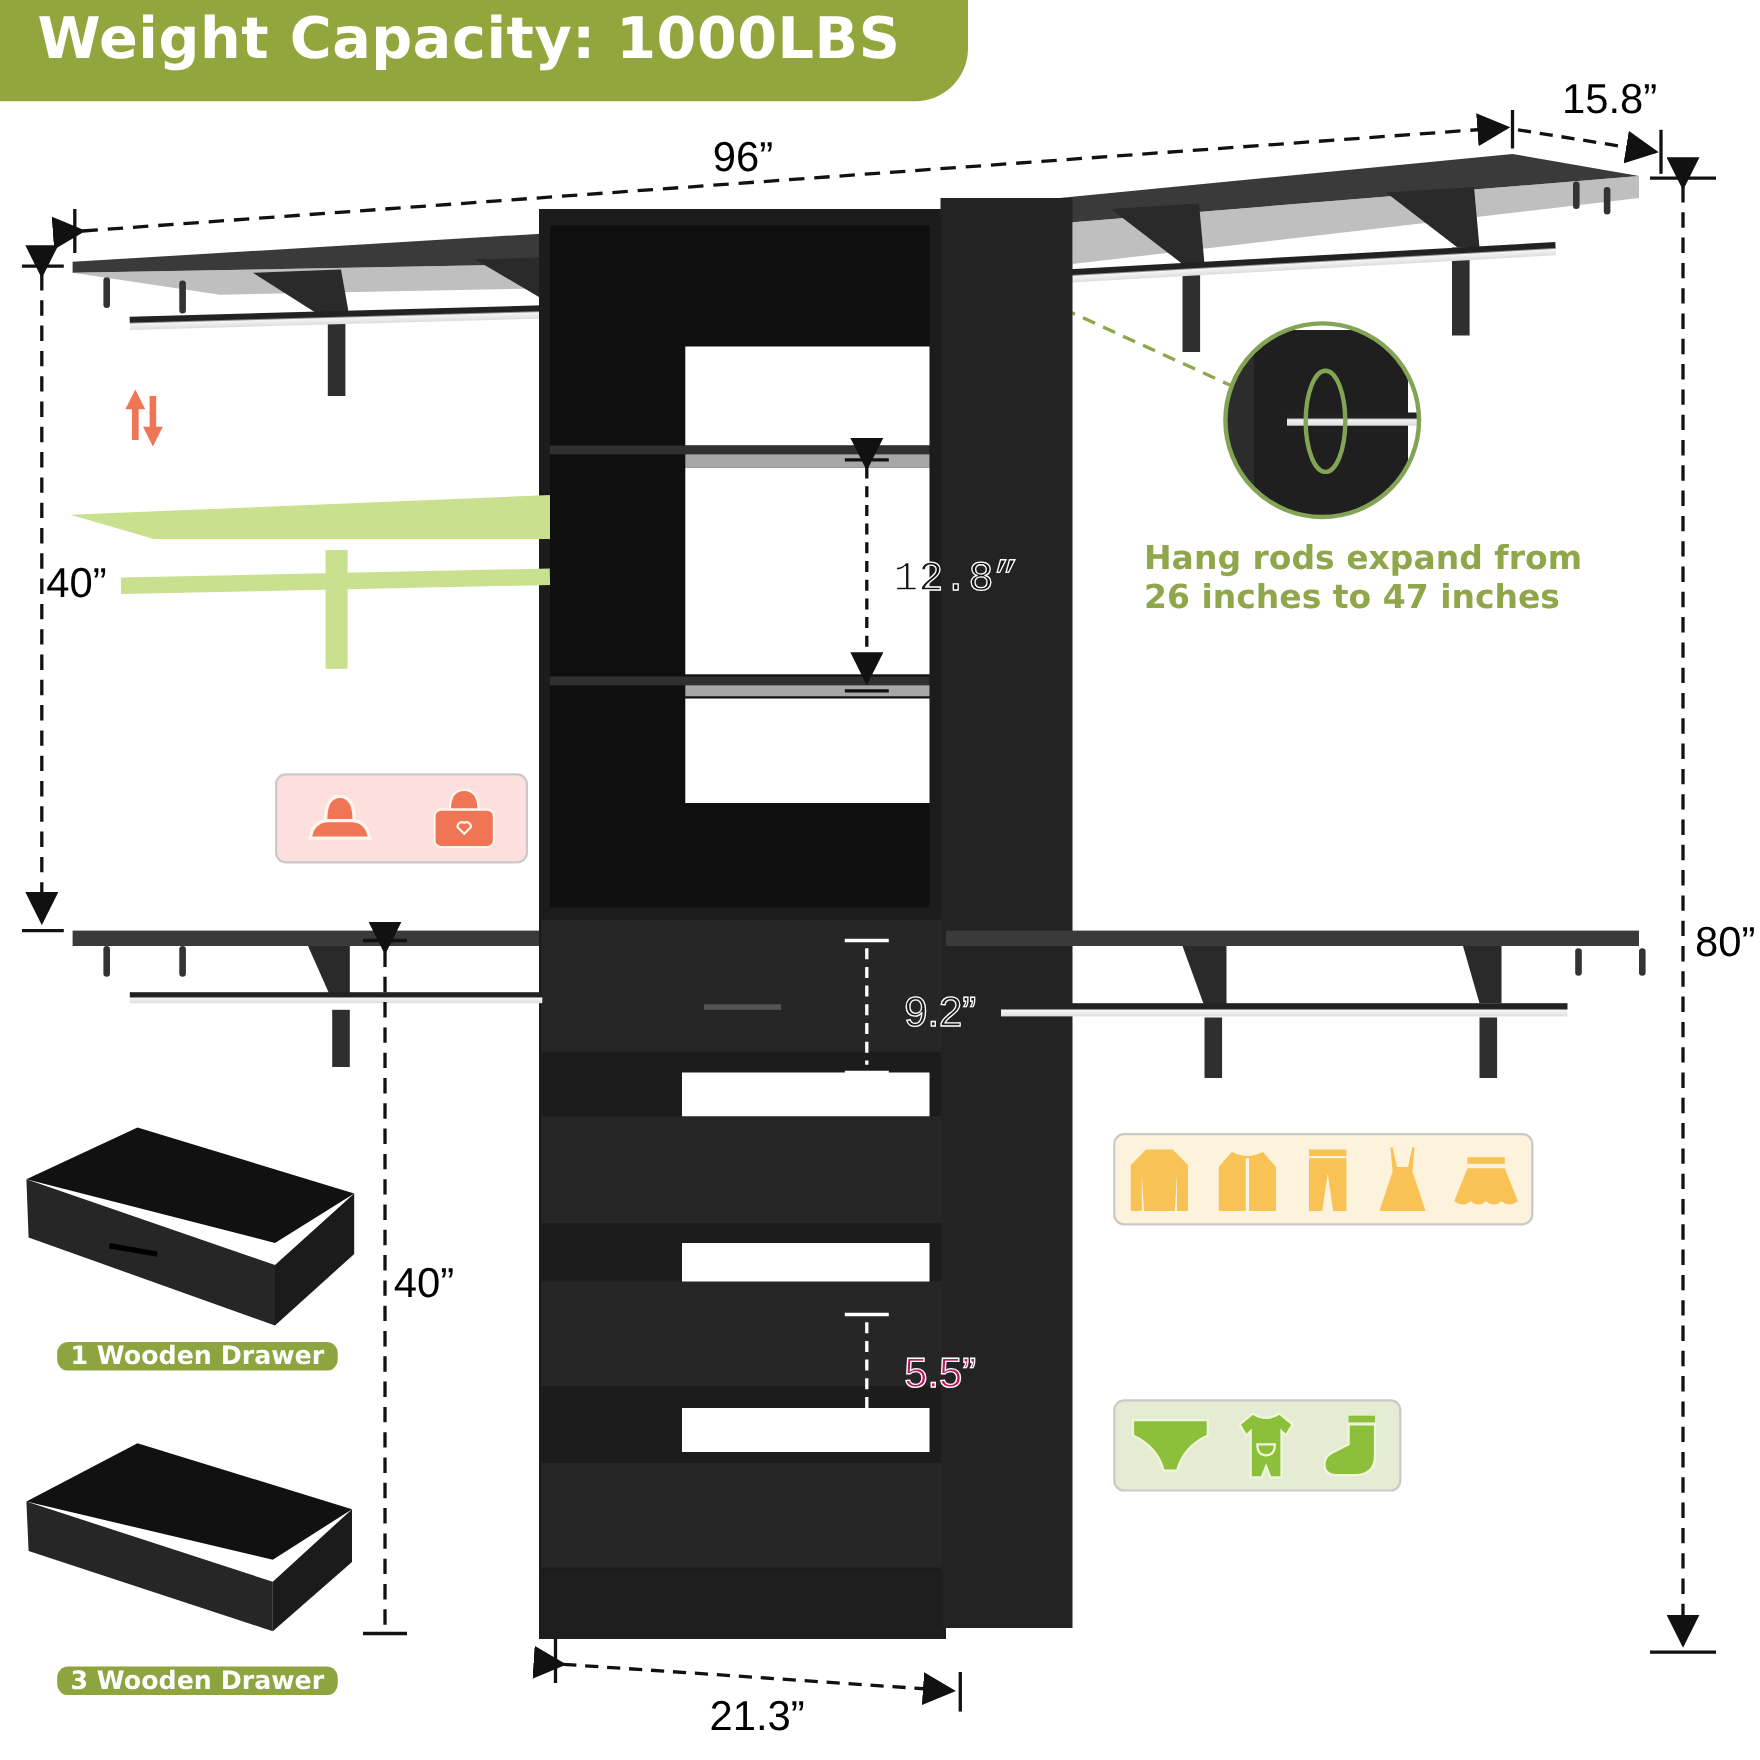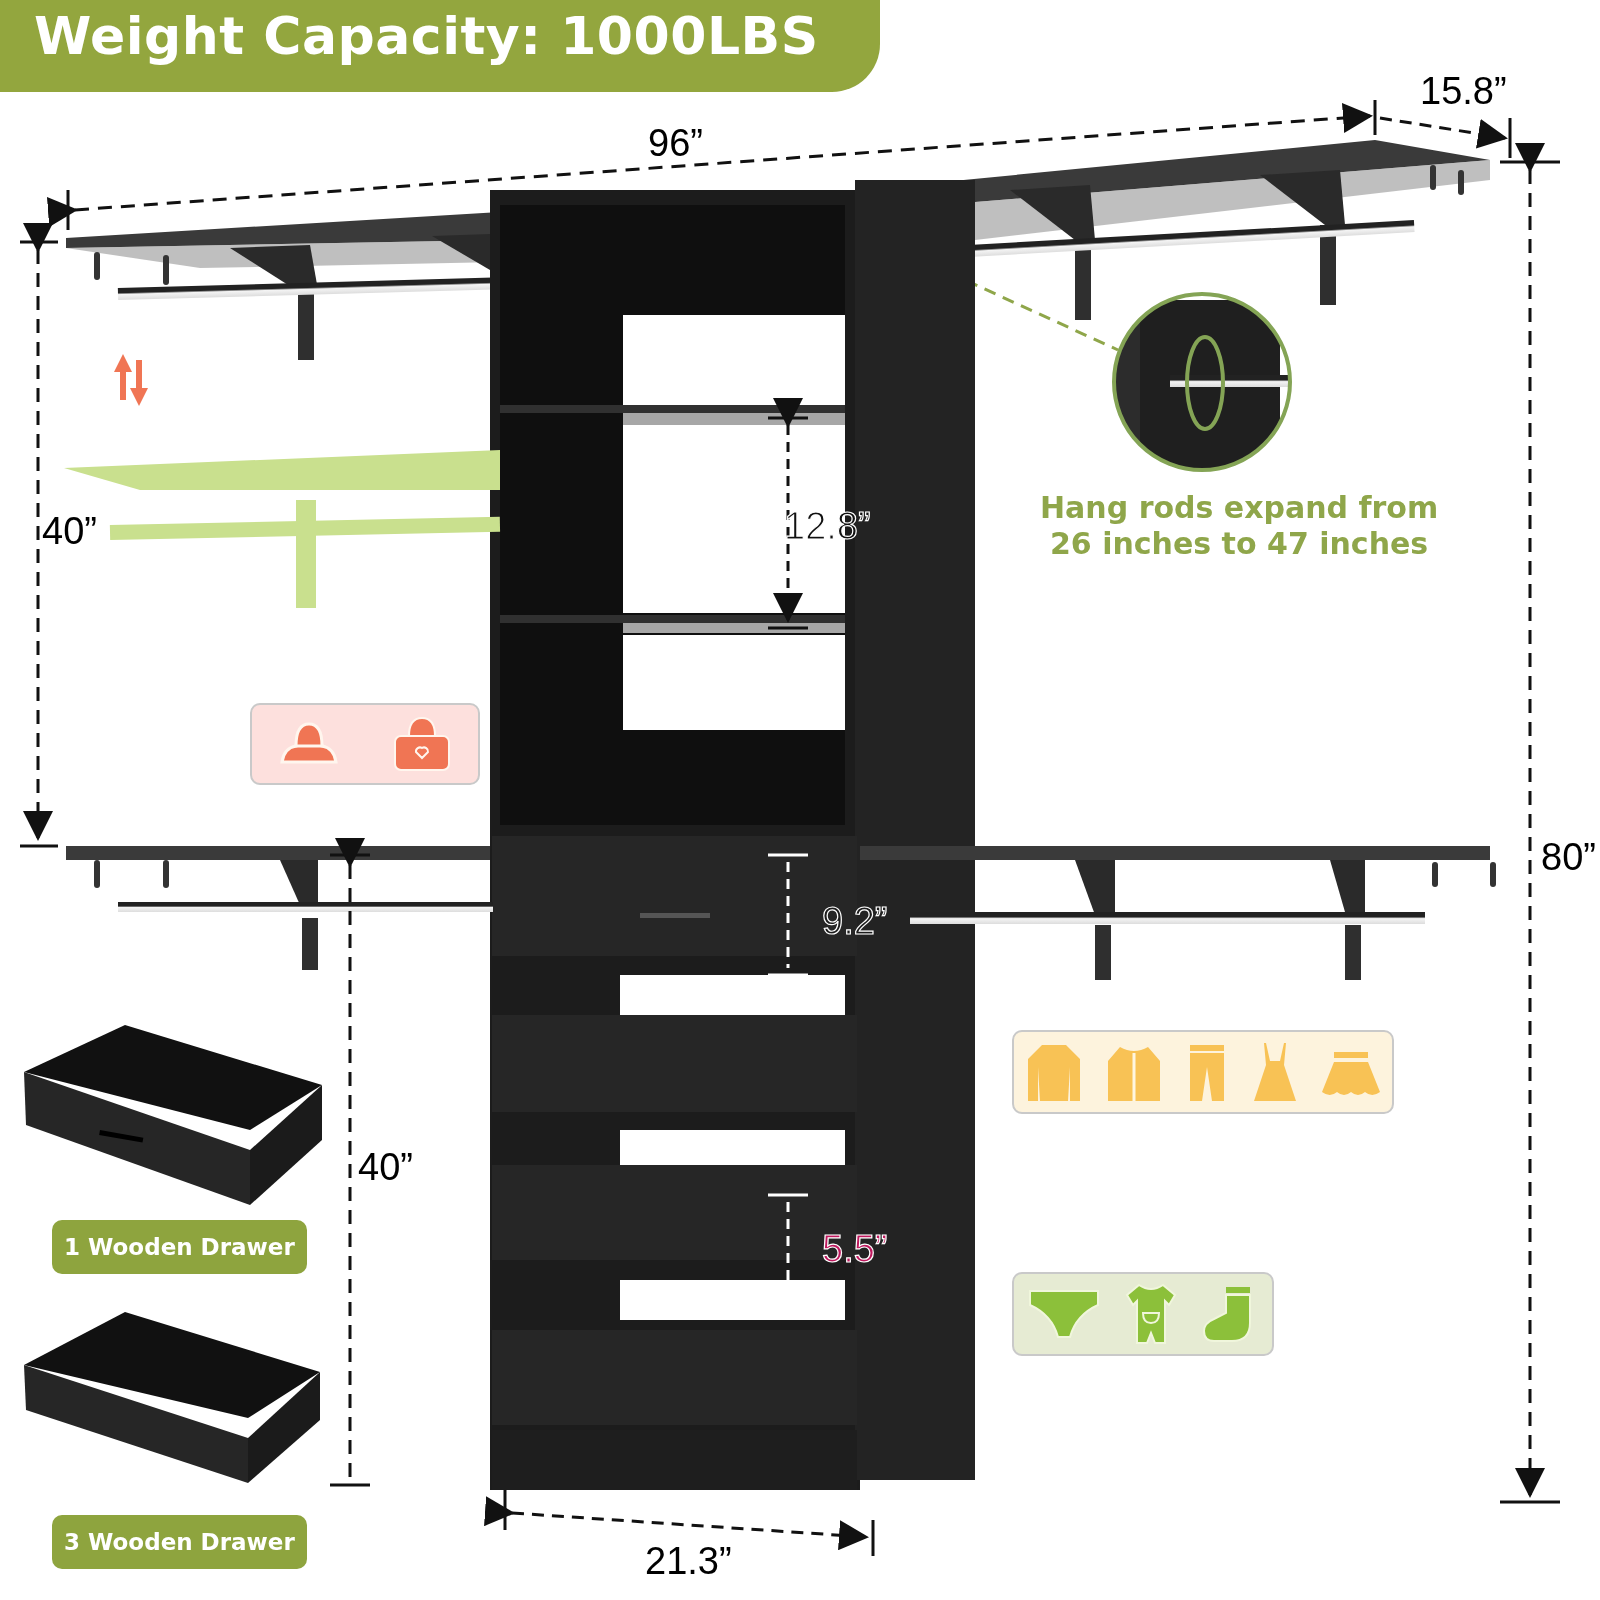--- a/index.html
+++ b/index.html
@@ -2,22 +2,22 @@
 <html><head>
 <meta charset="utf-8">
 <style>
   html,body{margin:0;padding:0;background:#ffffff;}
   body{width:1600px;height:1600px;position:relative;overflow:hidden;font-family:"Liberation Sans",sans-serif;}
   .abs{position:absolute;}
   .banner{left:0;top:0;width:880px;height:92px;background:#93a63e;border-bottom-right-radius:48px;}
   .banner-text{left:34px;top:6px;font-family:"DejaVu Sans",sans-serif;font-weight:bold;font-size:52px;color:#ffffff;letter-spacing:0.5px;white-space:nowrap;}
   .dim{font-family:"Liberation Sans",sans-serif;font-size:38px;color:#000000;white-space:nowrap;}
   .dim-outline{font-family:"Liberation Sans",sans-serif;font-size:38px;color:#111;white-space:nowrap;-webkit-text-stroke:1.2px #ffffff;}
-  .callout{left:1040px;top:490px;font-family:"DejaVu Sans",sans-serif;font-weight:bold;font-size:30px;line-height:36px;color:#8fa64a;text-align:center;}
-  .label-pill{background:#8ea43e;color:#ffffff;font-family:"DejaVu Sans",sans-serif;font-weight:bold;font-size:23px;border-radius:10px;padding:14px 12px;white-space:nowrap;}
+  .callout{left:1040px;top:490px;font-family:"DejaVu Sans",sans-serif;font-weight:bold;font-size:30px;line-height:36px;color:#8fa64a;}
+  .label-pill{background:#8ea43e;color:#ffffff;font-family:"DejaVu Sans",sans-serif;font-weight:bold;font-size:23px;border-radius:10px;padding:0 12px;white-space:nowrap;}
   .icon-box{border:2px solid #c9c9c9;border-radius:10px;display:flex;align-items:center;justify-content:space-around;box-sizing:border-box;}
   svg{display:block;}
 </style>
 </head>
 <body>
 
 <div class="abs banner"></div>
 <div class="abs banner-text">Weight Capacity: 1000LBS</div>
 
 <svg class="abs" style="left:0;top:0" width="1600" height="1600">
@@ -186,21 +186,21 @@
     <polygon points="24,1365 248,1438 248,1483 26,1410" fill="#262626"></polygon>
     <polygon points="248,1438 320,1372 320,1420 248,1483" fill="#1b1b1b"></polygon>
   </g>
 </svg>
 
 <div class="abs dim" style="left:648px;top:122px;">96”</div>
 <div class="abs dim" style="left:1420px;top:70px;">15.8”</div>
 <div class="abs dim" style="left:1541px;top:836px;">80”</div>
 <div class="abs dim" style="left:42px;top:510px;">40”</div>
 <div class="abs dim" style="left:358px;top:1146px;">40”</div>
-<div class="abs dim-outline" style="left:784px;top:505px;">12.8”</div>
+<div class="abs dim-outline" style="left:812px;top:505px;font-family:Liberation Mono, monospace;">12.8”</div>
 <div class="abs dim-outline" style="left:822px;top:900px;color:#1c1c1c;">9.2”</div>
 <div class="abs dim-outline" style="left:822px;top:1228px;color:#be185d;text-align:center;">5.5”</div>
 <div class="abs dim" style="left:645px;top:1540px;">21.3”</div>
 
 <div class="abs callout">
   <div>Hang rods expand from</div>
   <div>26 inches to 47 inches</div>
 </div>
 
 <div class="abs label-pill" style="left:52px;top:1220px;">1 Wooden Drawer</div>

